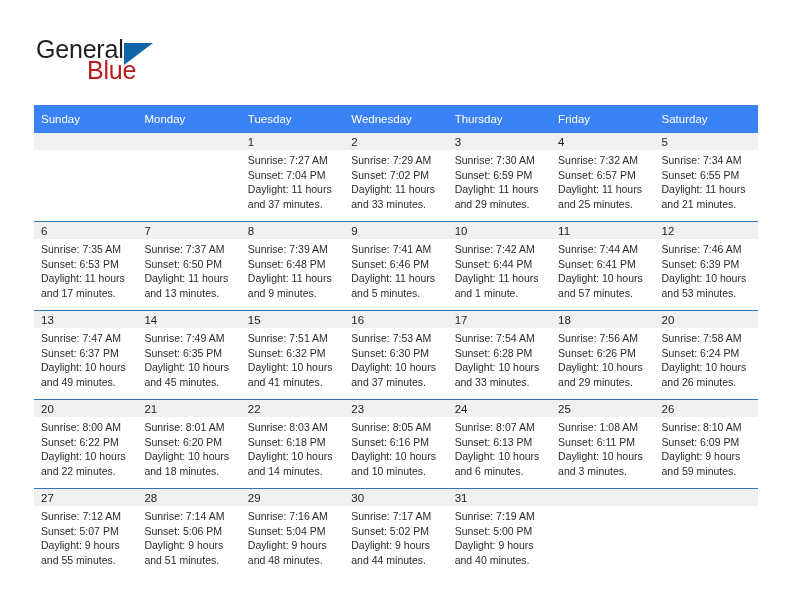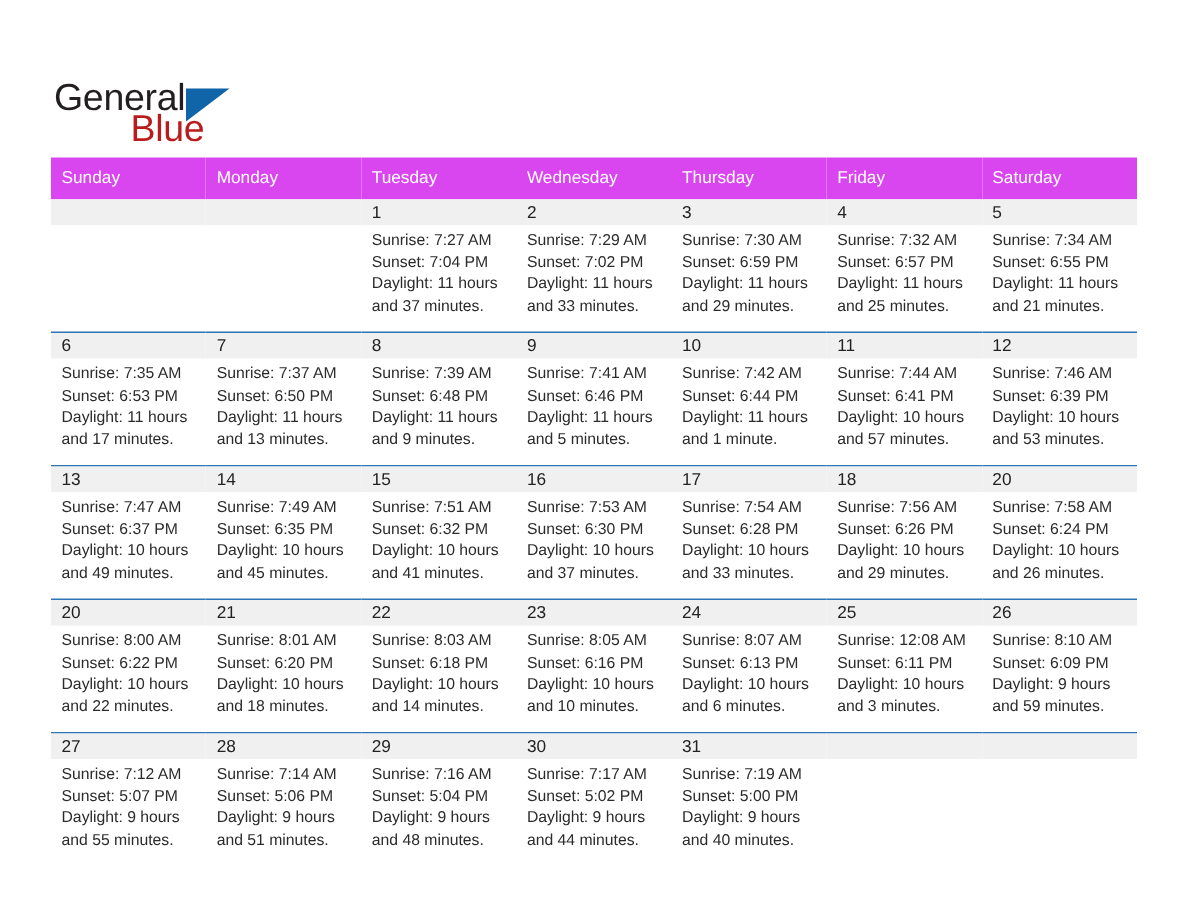--- a/index.html
+++ b/index.html
@@ -20,21 +20,21 @@
     width: 792px;
     height: 612px;
     box-sizing: border-box;
     padding: 0;
   }
 
   
   .top-bar {
     position: absolute;
     left: 0;
-    top: 16px;
+    top: 0;
     width: 676px;
     height: 100px;
   }
 
   .logo {
     position: absolute;
     left: 36px;
     top: 36px;
     width: 180px;
     height: 52px;
@@ -90,21 +90,21 @@
   
   .calendar {
     position: absolute;
     left: 34px;
     top: 105px;
     width: 724px;
     border-collapse: collapse;
     table-layout: fixed;
   }
   .calendar th {
-    background: #d946ef;
+    background: #3b82f6;
     color: #ffffff;
     font-size: 11.5px;
     font-weight: normal;
     text-align: left;
     padding: 5px 0 5px 7px;
     height: 18px;
     border: none;
   }
   .calendar td {
     vertical-align: top;
@@ -469,21 +469,21 @@
                 <div>Sunset: 6:13 PM</div>
                 <div class="daylight-line">Daylight: 10 hours</div>
                 <div class="daylight-line">and 6 minutes.</div>
               </div>
             </div>
           </td>
           <td class="">
             <div class="cell-inner">
               <div class="date-band">25</div>
               <div class="cell-body">
-                <div>Sunrise: 12:08 AM</div>
+                <div>Sunrise: 1:08 AM</div>
                 <div>Sunset: 6:11 PM</div>
                 <div class="daylight-line">Daylight: 10 hours</div>
                 <div class="daylight-line">and 3 minutes.</div>
               </div>
             </div>
           </td>
           <td class="">
             <div class="cell-inner">
               <div class="date-band">26</div>
               <div class="cell-body">

